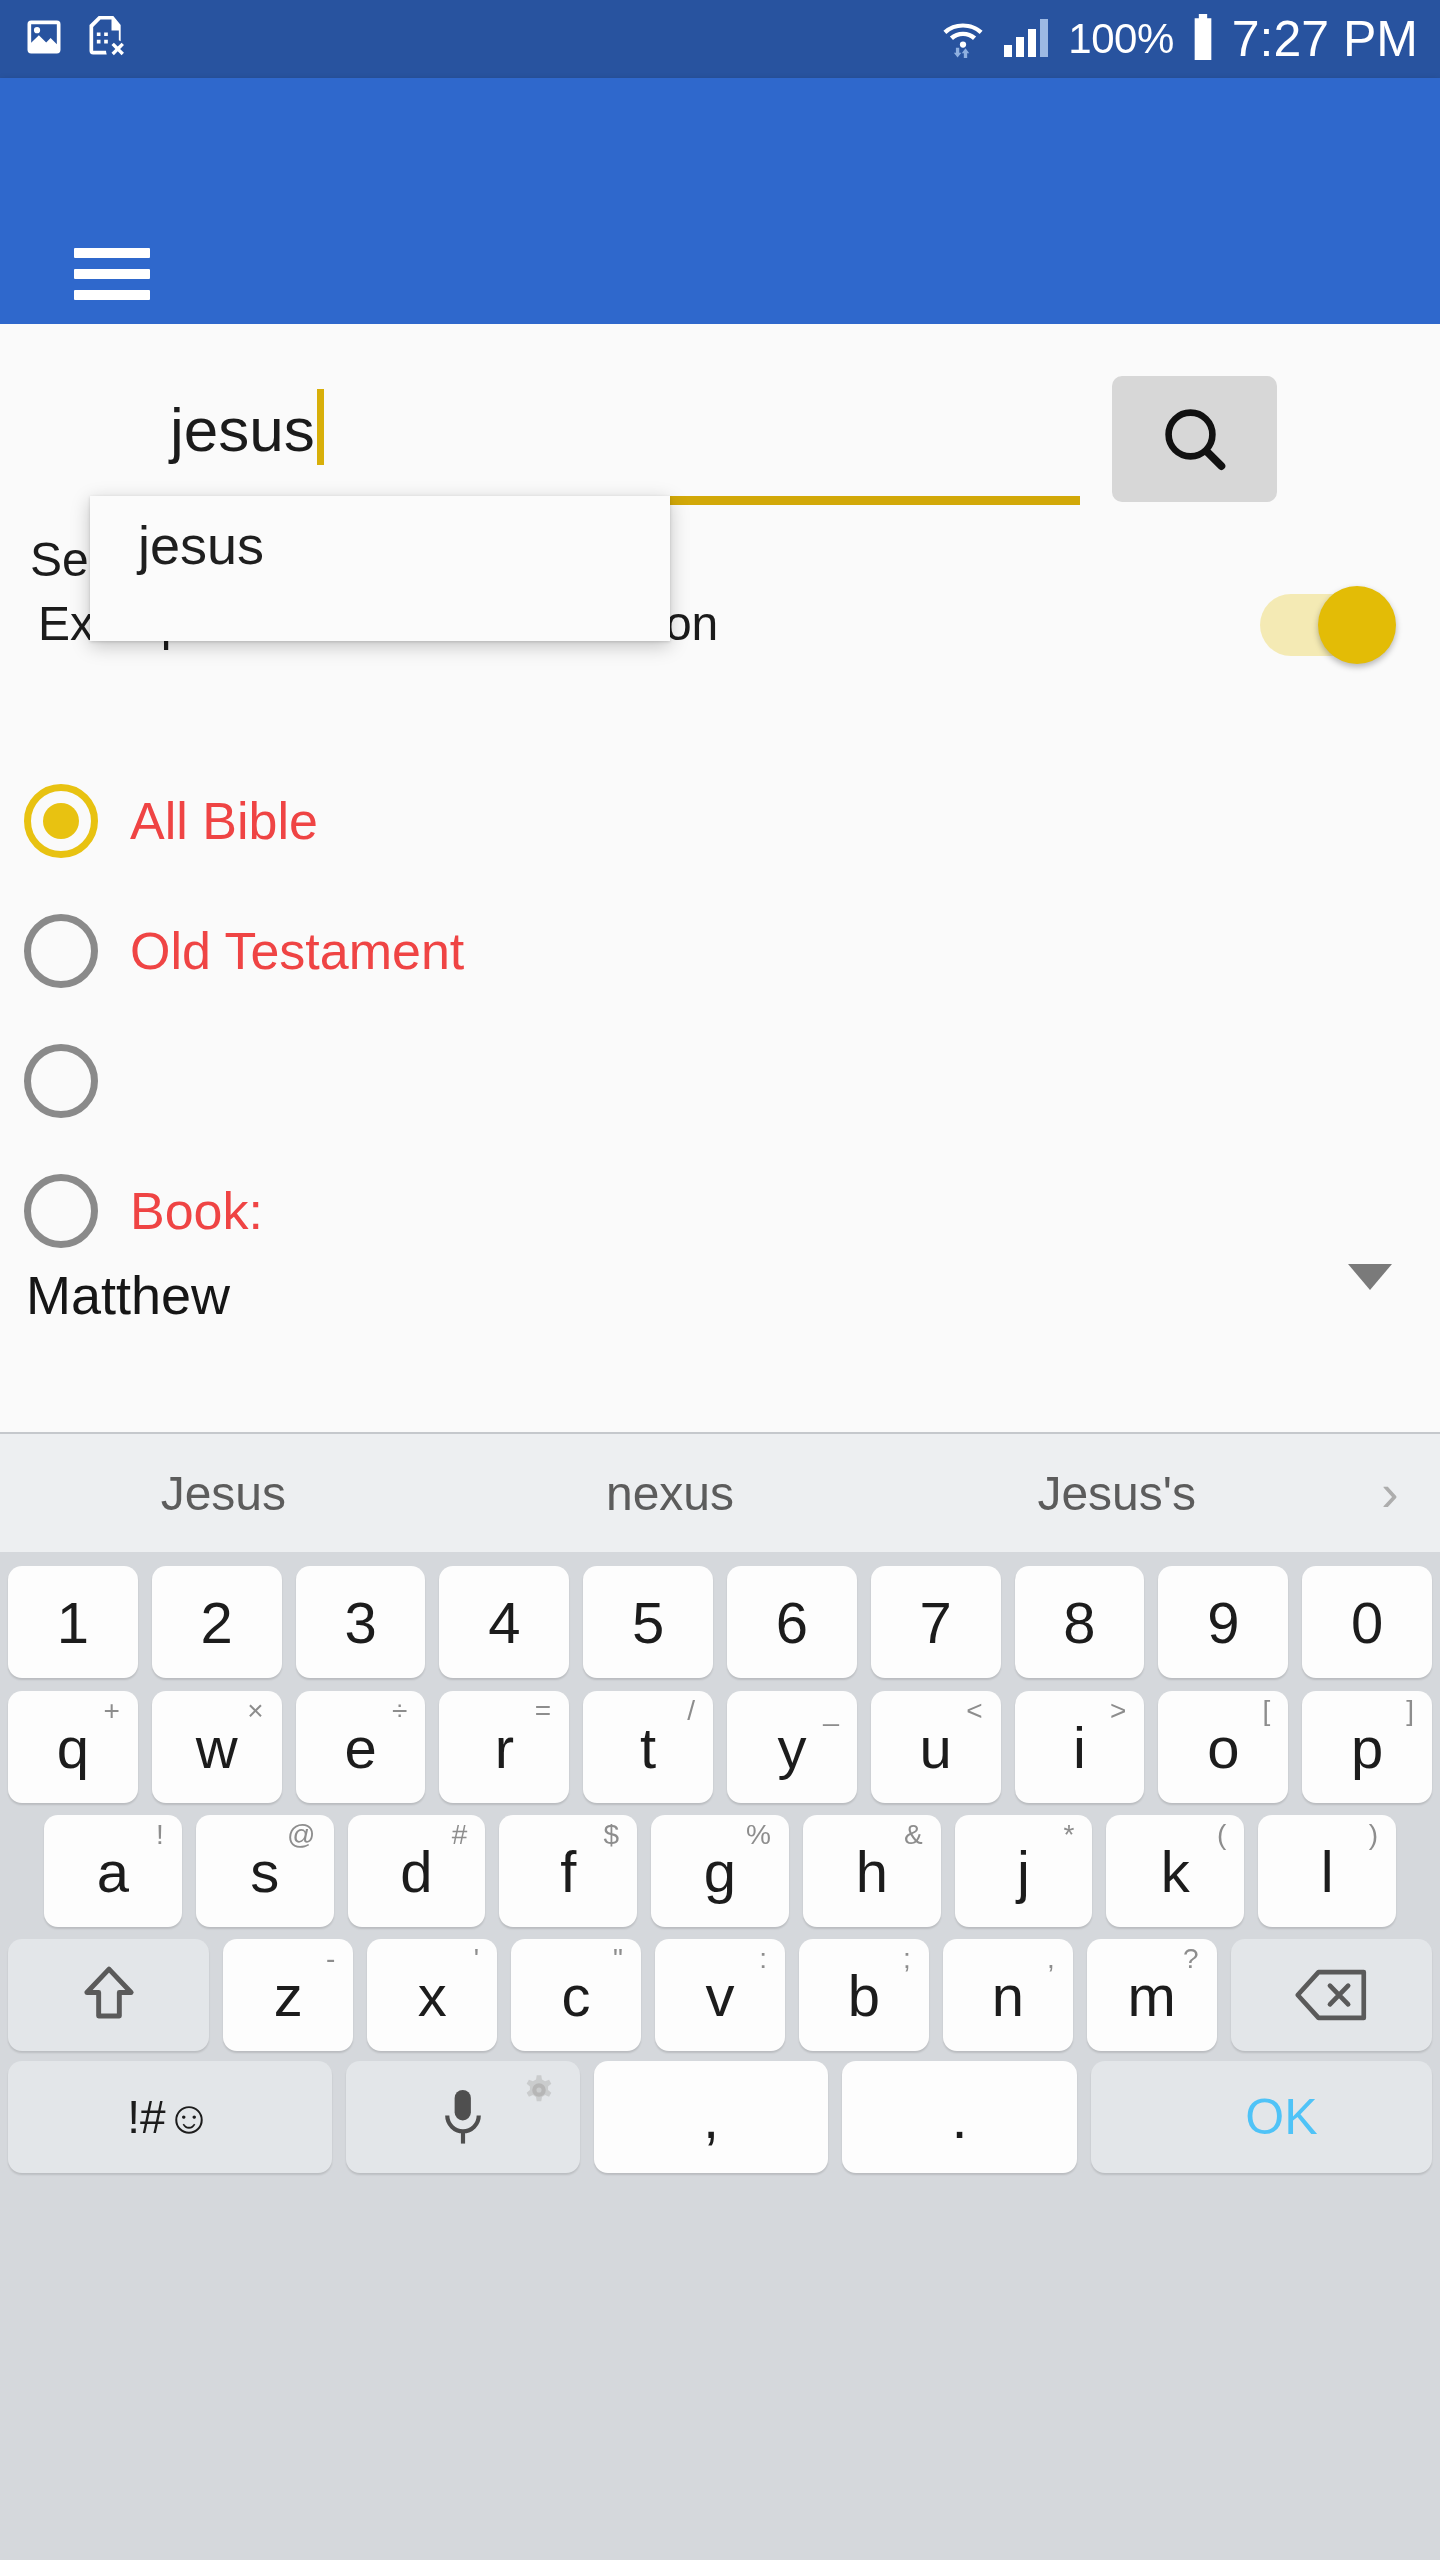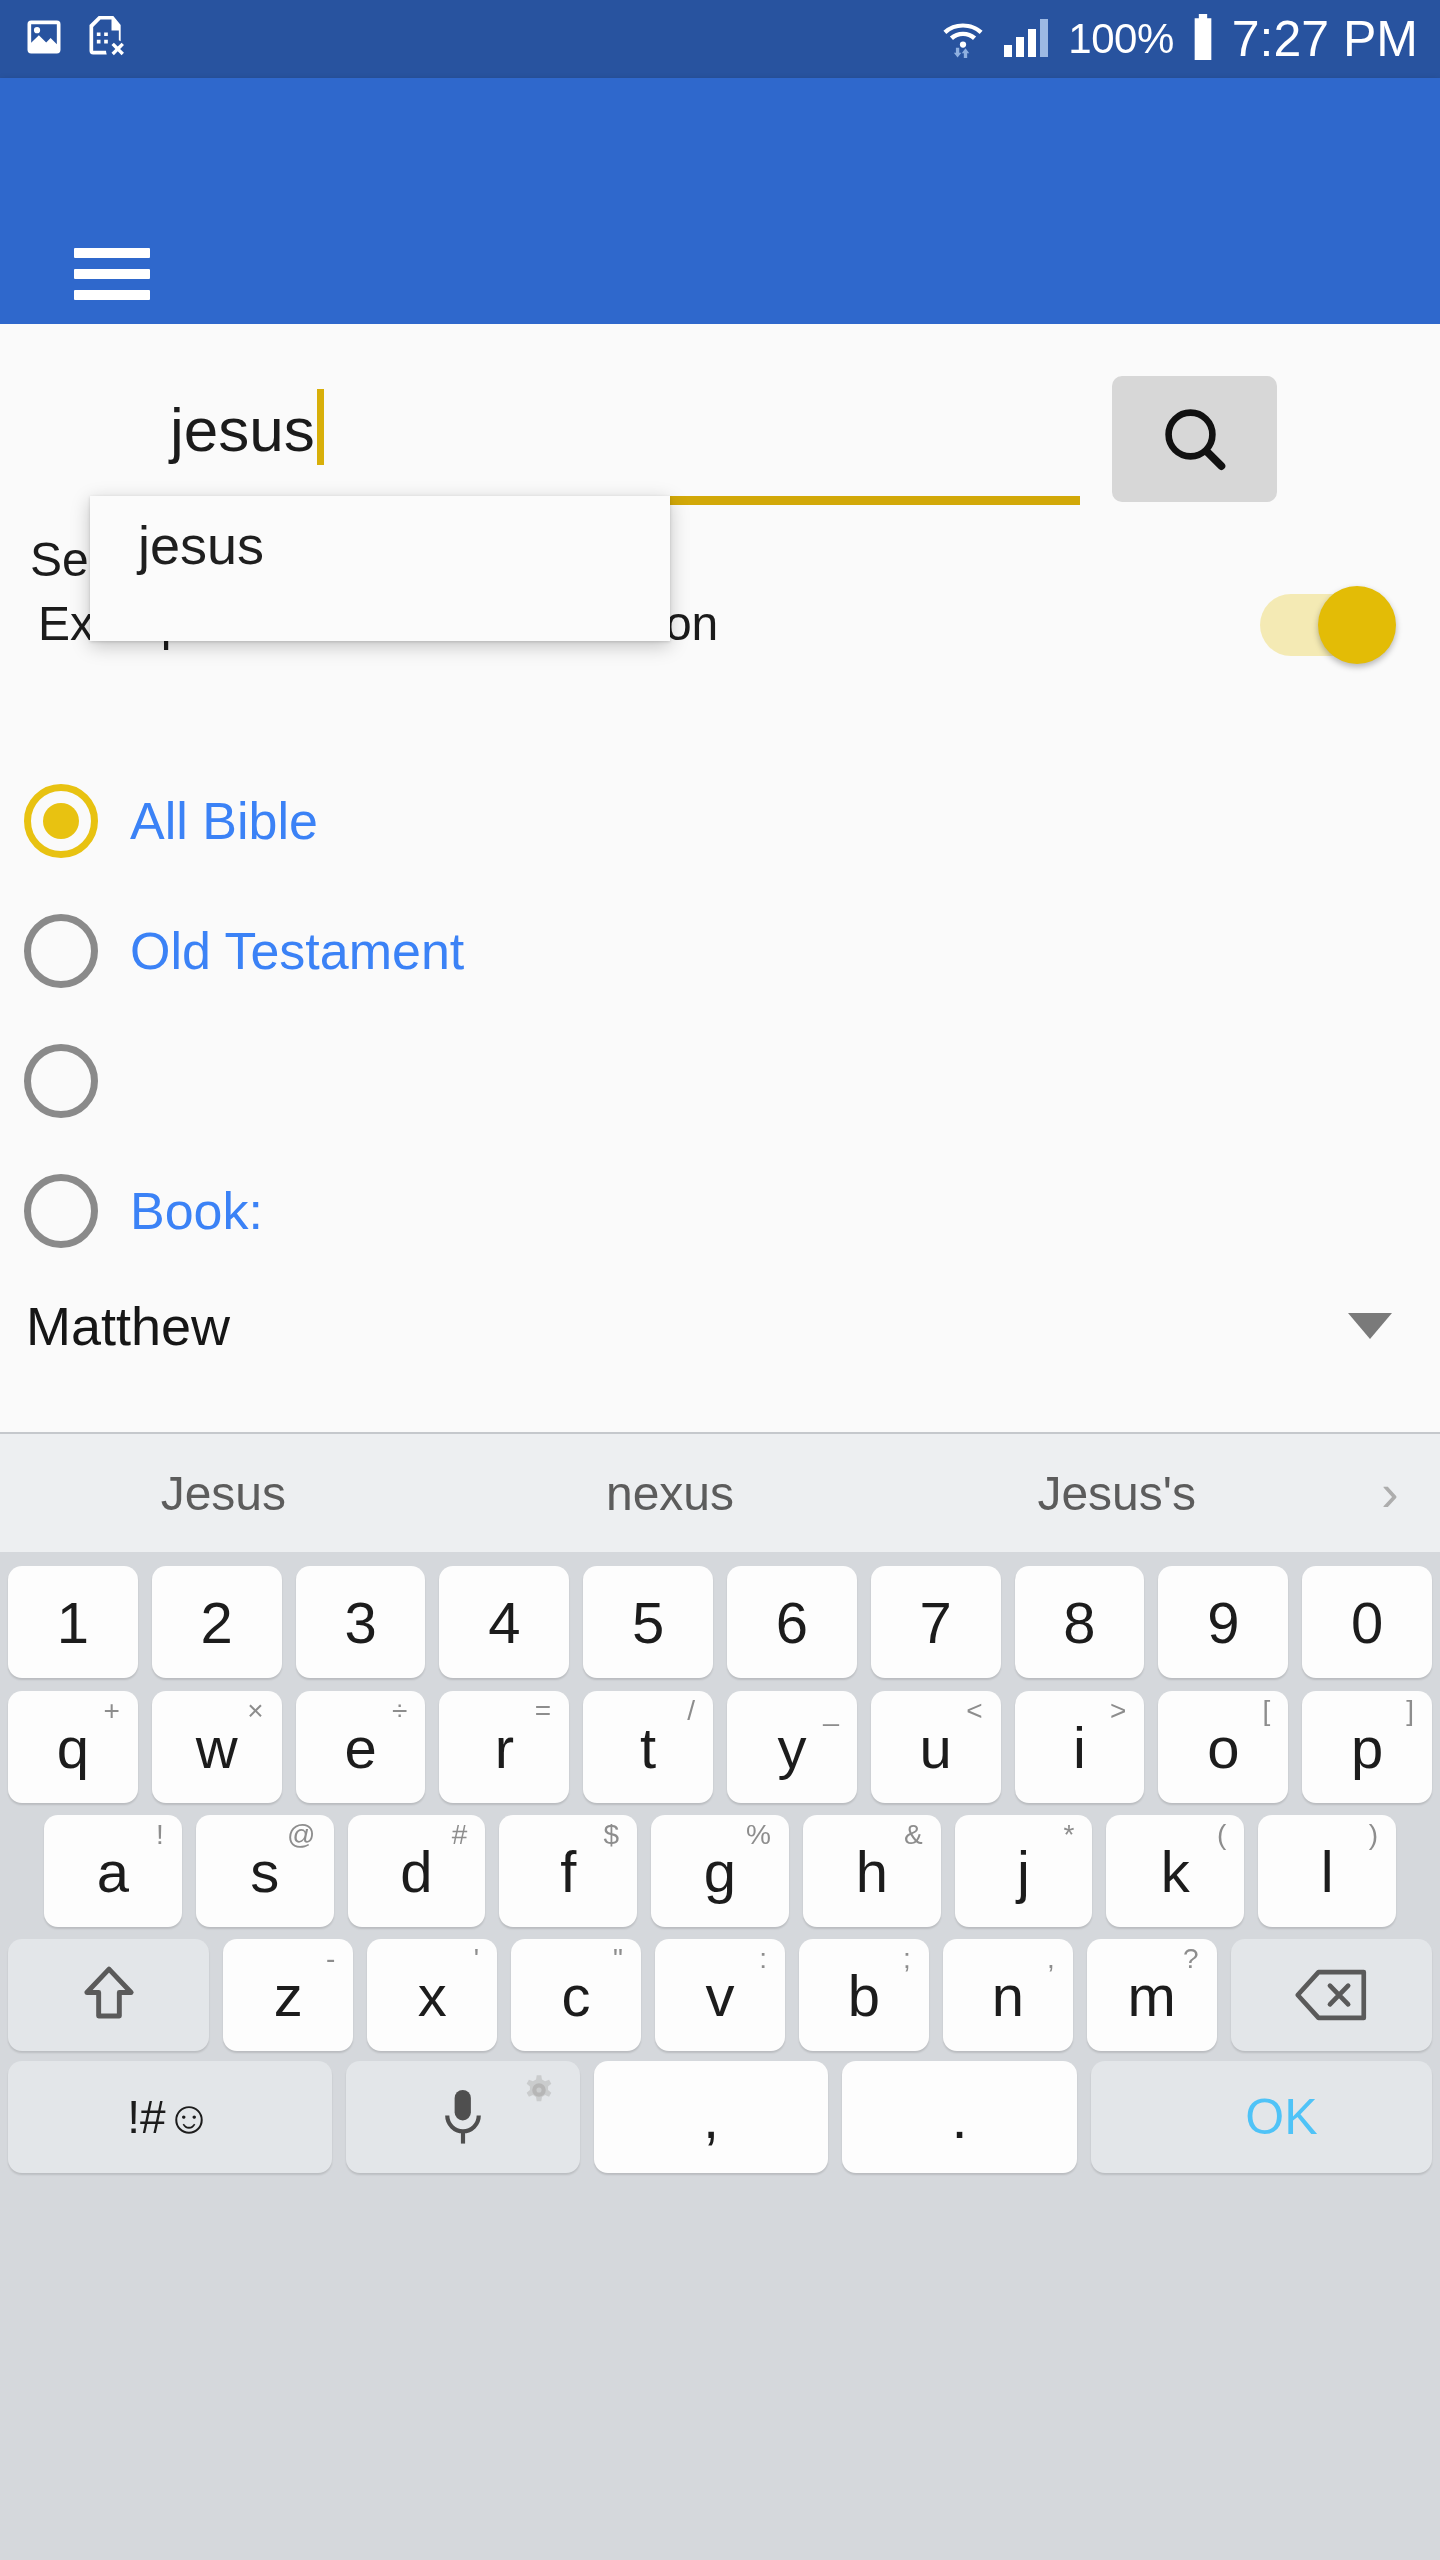--- a/index.html
+++ b/index.html
@@ -110,26 +110,26 @@
     width:74px; height:74px; border-radius:50%;
     border:7px solid #8a8a8a; box-sizing:border-box;
     display:flex; align-items:center; justify-content:center; flex:none;
   }
   .radio-row.selected .radio-outer { border-color:#e8c211; }
   .radio-inner {
     width:36px; height:36px; border-radius:50%; background:transparent;
   }
   .radio-row.selected .radio-inner { background:#e8c211; }
   .radio-label {
-    margin-left:32px; font-size:52px; color:#3b82f6; white-space:nowrap;
+    margin-left:32px; font-size:52px; color:#ef4444; white-space:nowrap;
   }
 
   .spinner {
     position:absolute; top:940px; left:0; width:1440px; height:124px;
-    display:flex; align-items:center; cursor:pointer;
+    display:flex; cursor:pointer;
   }
   .spinner-value { margin-left:26px; font-size:54px; color:#161616; }
   .spinner-arrow {
     margin-left:auto; margin-right:48px;
     width:0; height:0;
     border-left:22px solid transparent; border-right:22px solid transparent;
     border-top:26px solid #7a7a7a;
   }
 
   

